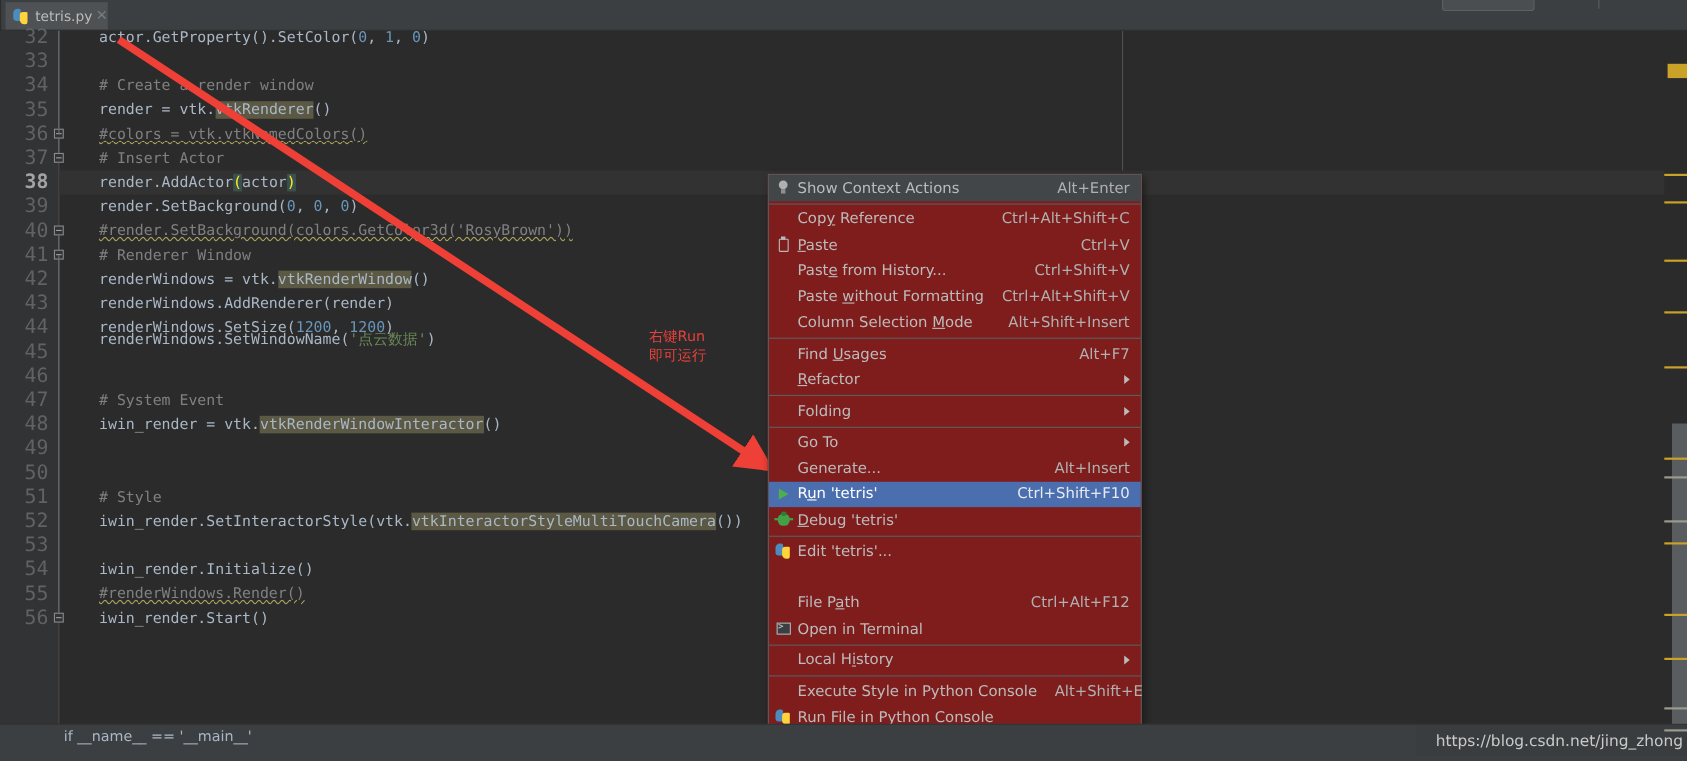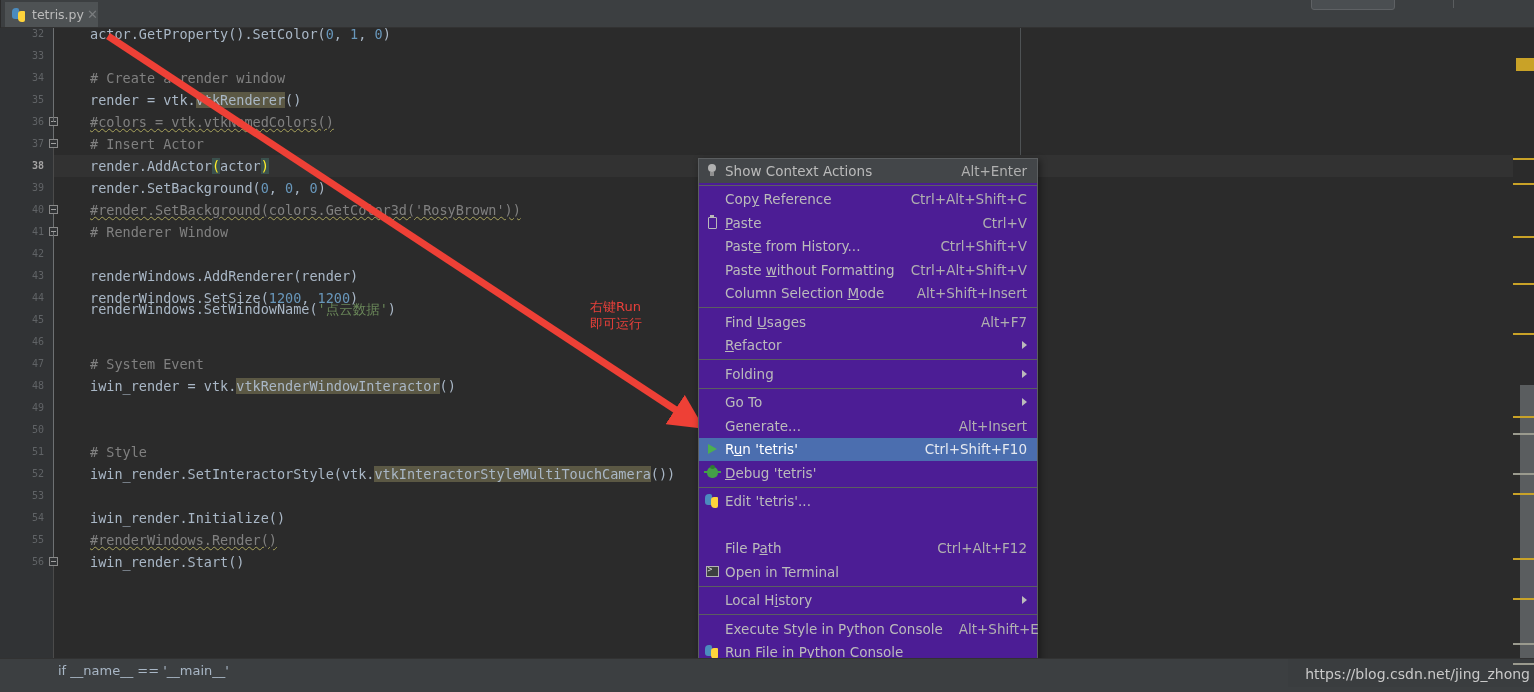--- a/index.html
+++ b/index.html
@@ -64,21 +64,21 @@
   }
   .gutter-edge {
     position: absolute; left: 53px; top: 0; width: 1px; height: 630px;
     background: #4b4b4b;
   }
   .lnum {
     position: absolute; right: 0px; width: 53px;
     text-align: right; padding-right: 9px;
     box-sizing: border-box;
     font-family: "DejaVu Sans Mono", monospace;
-    font-size: 10px; color: #606366;
+    font-size: 18px; color: #606366;
     height: 22px; line-height: 22px;
   }
   .lnum.cur { color: #a4a3a3; font-weight: bold; }
   .fold-box {
     position: absolute; width: 9px; height: 9px; left: 49px;
     border: 1px solid #8a8a8a; background: #313335;
     box-sizing: border-box;
   }
   .fold-box:after {
     content: ""; position: absolute; left: 1px; top: 3px;
@@ -165,21 +165,21 @@
   .mark.tall { height: 13px; width: 18px; left: 1516px; }
   .scroll-thumb {
     position: absolute; left: 1520px; width: 14px;
     background: #5a5d5f;
   }
 
   
   .ctxmenu {
     position: absolute; left: 698px; top: 158px;
     width: 340px;
-    background: #4c1d95;
+    background: #7f1d1d;
     border: 1px solid #5b5e60;
     box-sizing: border-box;
     box-shadow: 2px 2px 7px rgba(0,0,0,0.45);
     padding: 0;
   }
   .mi {
     position: relative; display: flex; align-items: center;
     height: 23.5px; padding: 0 10px 0 0;
     box-sizing: border-box;
     font-size: 13.5px; color: #bbbbbb;
@@ -348,20 +348,21 @@
         <div class="codeline" style="top: 17px; left: 0px;"></div>
         <div class="codeline" style="top: 39px; left: 36px;"><span class="cmt"># Create a render window</span></div>
         <div class="codeline" style="top: 61px; left: 36px;">render = vtk.<span class="hl">vtkRenderer</span>()</div>
         <div class="codeline" style="top: 83px; left: 36px;"><span class="cmt wavy">#colors = vtk.vtkNamedColors()</span></div>
         <div class="codeline" style="top: 105px; left: 36px;"><span class="cmt"># Insert Actor</span></div>
         <div class="cur-line-hl" style="top: 127px;"></div>
         <div class="codeline" style="top: 127px; left: 36px;">render.AddActor<span class="brk">(</span>actor<span class="brk">)</span></div>
         <div class="codeline" style="top: 149px; left: 36px;">render.SetBackground(<span class="num">0</span>, <span class="num">0</span>, <span class="num">0</span>)</div>
         <div class="codeline" style="top: 171px; left: 36px;"><span class="cmt wavy">#render.SetBackground(colors.GetColor3d('RosyBrown'))</span></div>
         <div class="codeline" style="top: 193px; left: 36px;"><span class="cmt"># Renderer Window</span></div>
+        <div class="codeline" style="top: 215px; left: 36px;">renderWindows = vtk.<span class="hl">vtkRenderWindow</span>()</div>
         <div class="codeline" style="top: 237px; left: 36px;">renderWindows.AddRenderer(render)</div>
         <div class="codeline" style="top: 259px; left: 36px;">renderWindows.SetSize(<span class="num">1200</span>, <span class="num">1200</span>)</div>
         <div class="codeline" style="top: 270px; left: 36px;">renderWindows.SetWindowName(<span class="str">'点云数据'</span>)</div>
         <div class="codeline" style="top: 303px; left: 0px;"></div>
         <div class="codeline" style="top: 325px; left: 36px;"><span class="cmt"># System Event</span></div>
         <div class="codeline" style="top: 347px; left: 36px;">iwin_render = vtk.<span class="hl">vtkRenderWindowInteractor</span>()</div>
         <div class="codeline" style="top: 391px; left: 0px;"></div>
         <div class="codeline" style="top: 413px; left: 36px;"><span class="cmt"># Style</span></div>
         <div class="codeline" style="top: 435px; left: 36px;">iwin_render.SetInteractorStyle(vtk.<span class="hl">vtkInteractorStyleMultiTouchCamera</span>())</div>
         <div class="codeline" style="top: 457px; left: 0px;"></div>

